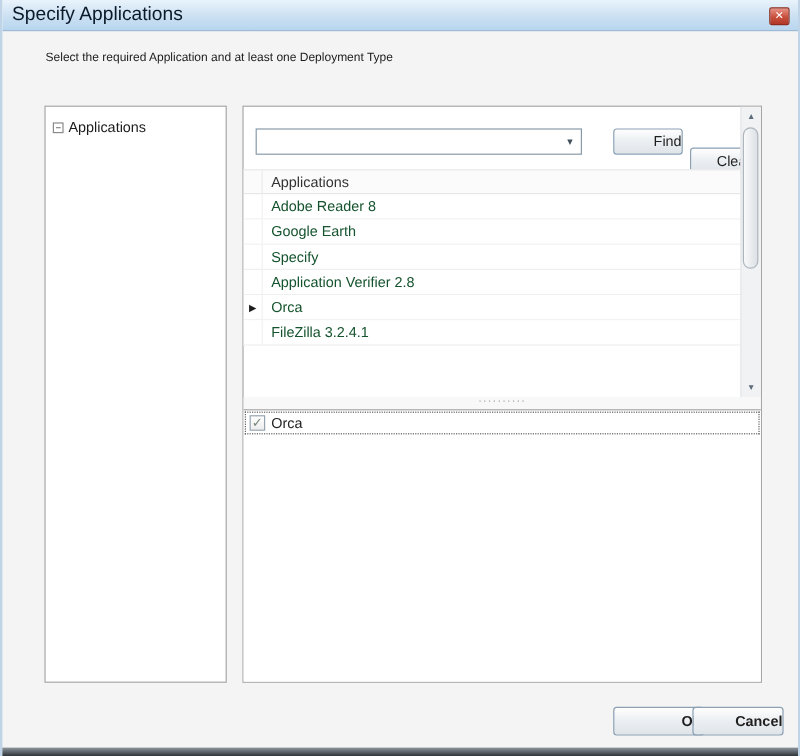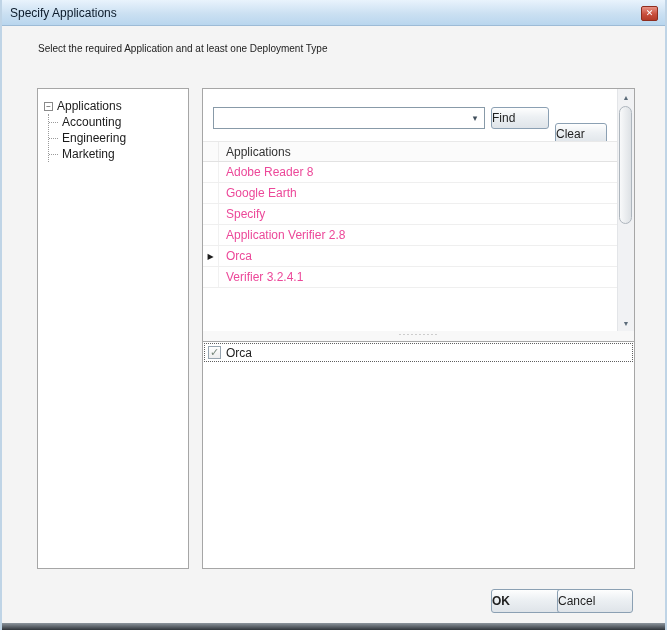--- a/index.html
+++ b/index.html
@@ -12,21 +12,21 @@
     border-right:2px solid #bfd4e6;
     overflow:hidden;
   }
 
   
   .titlebar {
     position:absolute; top:0; left:0; right:0; height:26px;
     background:linear-gradient(#e9f3fc, #cbe0f2 55%, #b9d6ee);
     border-bottom:1px solid #9dbbd6;
   }
-  .title-text { position:absolute; left:8px; top:0; line-height:26px; font-size:12px; color:#0b1a2a; }
+  .title-text { position:absolute; left:8px; top:0; line-height:26px; font-size:16px; color:#0b1a2a; }
   .close-btn {
     position:absolute; right:7px; top:6px; width:17px; height:15px;
     background:linear-gradient(#e89386,#c94f3d 55%,#b33a28);
     border:1px solid #8e2d1f; border-radius:2px;
     color:#fff; font-size:9px; line-height:13px; text-align:center; cursor:pointer;
   }
 
   .instruction { position:absolute; left:36px; top:43px; font-size:10px; color:#1c1c1c; }
 
   
@@ -59,34 +59,35 @@
     border:none; outline:none; font-size:12px; font-family:"Liberation Sans",sans-serif;
   }
   .combo-arrow {
     position:absolute; right:0; top:0; width:18px; height:20px;
     display:flex; align-items:center; justify-content:center;
     font-size:9px; color:#41505d; cursor:pointer;
   }
   .btn {
     border:1px solid #8ba0b3; border-radius:3px;
     background:linear-gradient(#fefefe,#ecf0f3 45%,#dfe4e9);
-    font-size:12px; color:#1f1f1f; text-align:left; cursor:pointer;
+    font-size:12px; color:#1f1f1f; text-align:right; cursor:pointer;
     font-family:"Liberation Sans",sans-serif;
+    margin-left:20px;
   }
   .find-btn  { position:absolute; left:288px; top:18px; width:58px; height:22px; line-height:20px; }
   .clear-btn { position:absolute; left:352px; top:34px; width:52px; height:22px; line-height:20px; }
 
   
   .grid { position:absolute; left:0; top:52px; right:17px; }
   .grid-header { height:21px; display:flex; background:#fbfbfb; border-top:1px solid #e9e9e9; border-bottom:1px solid #e2e2e2; }
   .corner-cell { width:16px; border-right:1px solid #ececec; flex:0 0 auto; }
   .grid-header-label { font-size:12px; color:#333; line-height:20px; padding-left:7px; }
   .grid-row { height:21px; display:flex; border-bottom:1px solid #efefef; background:#fff; cursor:default; }
   .selector-cell { width:16px; border-right:1px solid #f1f1f1; flex:0 0 auto; display:flex; align-items:center; justify-content:center; font-size:8px; color:#1c1c1c; }
-  .cell-label { font-size:12px; color:#ec4899; line-height:20px; padding-left:7px; white-space:nowrap;text-align:right; }
+  .cell-label { font-size:12px; color:#14532d; line-height:20px; padding-left:7px; white-space:nowrap;text-align:right; }
 
   
   .vscroll { position:absolute; top:0; right:0; width:17px; height:242px; background:#f1f2f4; border-left:1px solid #e3e5e8; }
   .scroll-btn { position:absolute; left:0; right:0; height:16px; display:flex; align-items:center; justify-content:center; font-size:7px; color:#5c6c7a; cursor:pointer; }
   .scroll-up { top:0; }
   .scroll-down { bottom:0; }
   .scroll-thumb {
     position:absolute; left:1px; right:2px; top:17px; height:118px;
     border:1px solid #adb5bd; border-radius:8px;
     background:linear-gradient(90deg,#f8f9fa,#dde1e5); cursor:grab;
@@ -110,21 +111,21 @@
   .checkbox {
     width:13px; height:13px; border:1px solid #96a4af;
     background:linear-gradient(#ffffff,#ededed);
     display:flex; align-items:center; justify-content:center;
     font-size:11px; color:#77877a; margin-right:5px; flex:0 0 auto; cursor:pointer;
   }
   .checked-label { font-size:12px; color:#222; }
 
   
   .ok-btn     { position:absolute; left:489px; top:589px; width:76px; height:24px; line-height:22px;font-weight:bold; }
-  .cancel-btn { position:absolute; left:555px; top:589px; width:76px; height:24px; line-height:22px; }
+  .cancel-btn { position:absolute; left:555px; top:589px; width:76px; height:24px; line-height:22px;font-weight:bold; }
 
   .bottom-band {
     position:absolute; left:-2px; right:-2px; bottom:0; height:7px;
     background:linear-gradient(#8d959d,#2f343a);
   }
 </style>
 </head>
 <body>
 
 <div class="titlebar">
@@ -132,34 +133,20 @@
   <div class="close-btn">✕</div>
 </div>
 
 <div class="instruction">Select the required Application and at least one Deployment Type</div>
 
 <div class="tree-panel">
   <div class="tree-root">
     <span class="expand-box">−</span>
     <span class="tree-root-label">Applications</span>
   </div>
-  <div class="tree-children">
-      <div class="tree-child">
-        <span class="tree-dash"></span>
-        <span class="tree-label">Accounting</span>
-      </div>
-      <div class="tree-child">
-        <span class="tree-dash"></span>
-        <span class="tree-label">Engineering</span>
-      </div>
-      <div class="tree-child">
-        <span class="tree-dash"></span>
-        <span class="tree-label">Marketing</span>
-      </div>
-    </div>
 </div>
 
 <div class="apps-panel">
   <div class="combo">
     <input class="combo-input" value="" style="">
     <span class="combo-arrow">▾</span>
   </div>
   <button class="btn find-btn">Find</button>
   <button class="btn clear-btn">Clear</button>
 
@@ -184,21 +171,21 @@
         <div class="grid-row">
           <div class="selector-cell"></div>
           <div class="cell-label">Application Verifier 2.8</div>
         </div>
         <div class="grid-row">
           <div class="selector-cell">▶</div>
           <div class="cell-label">Orca</div>
         </div>
         <div class="grid-row">
           <div class="selector-cell"></div>
-          <div class="cell-label">Verifier 3.2.4.1</div>
+          <div class="cell-label">FileZilla 3.2.4.1</div>
         </div>
       </div>
   </div>
 
   <div class="vscroll">
     <div class="scroll-btn scroll-up">▲</div>
     <div class="scroll-thumb"></div>
     <div class="scroll-btn scroll-down">▼</div>
   </div>
 

